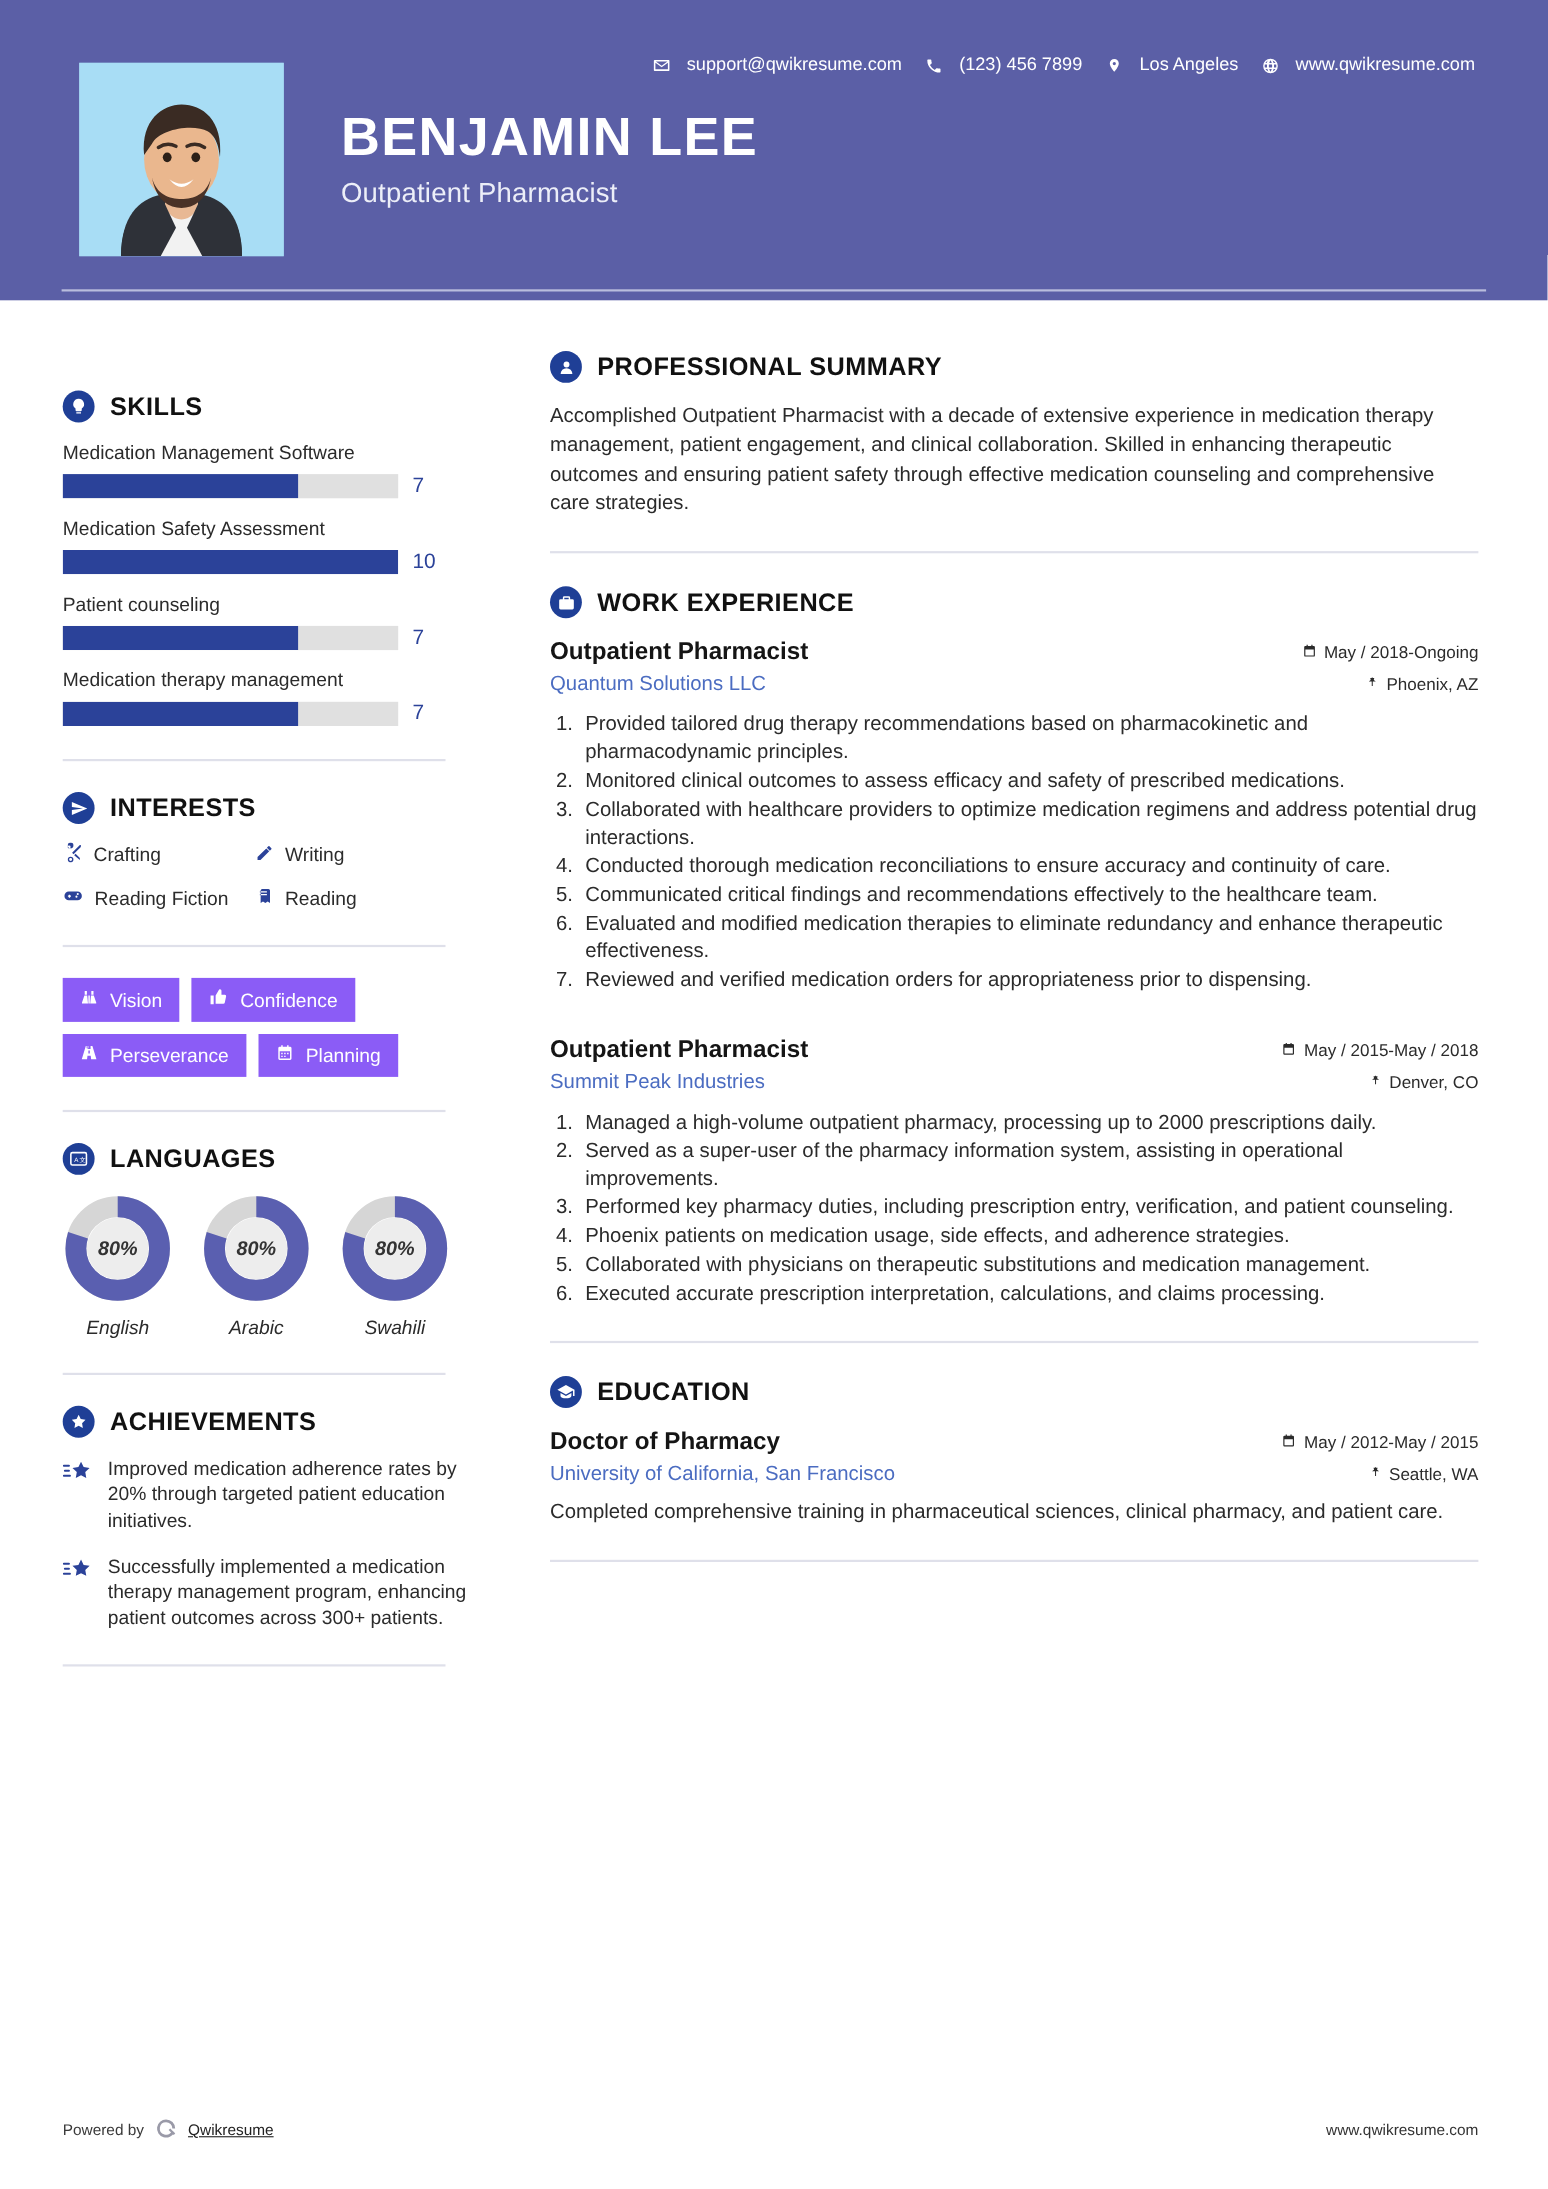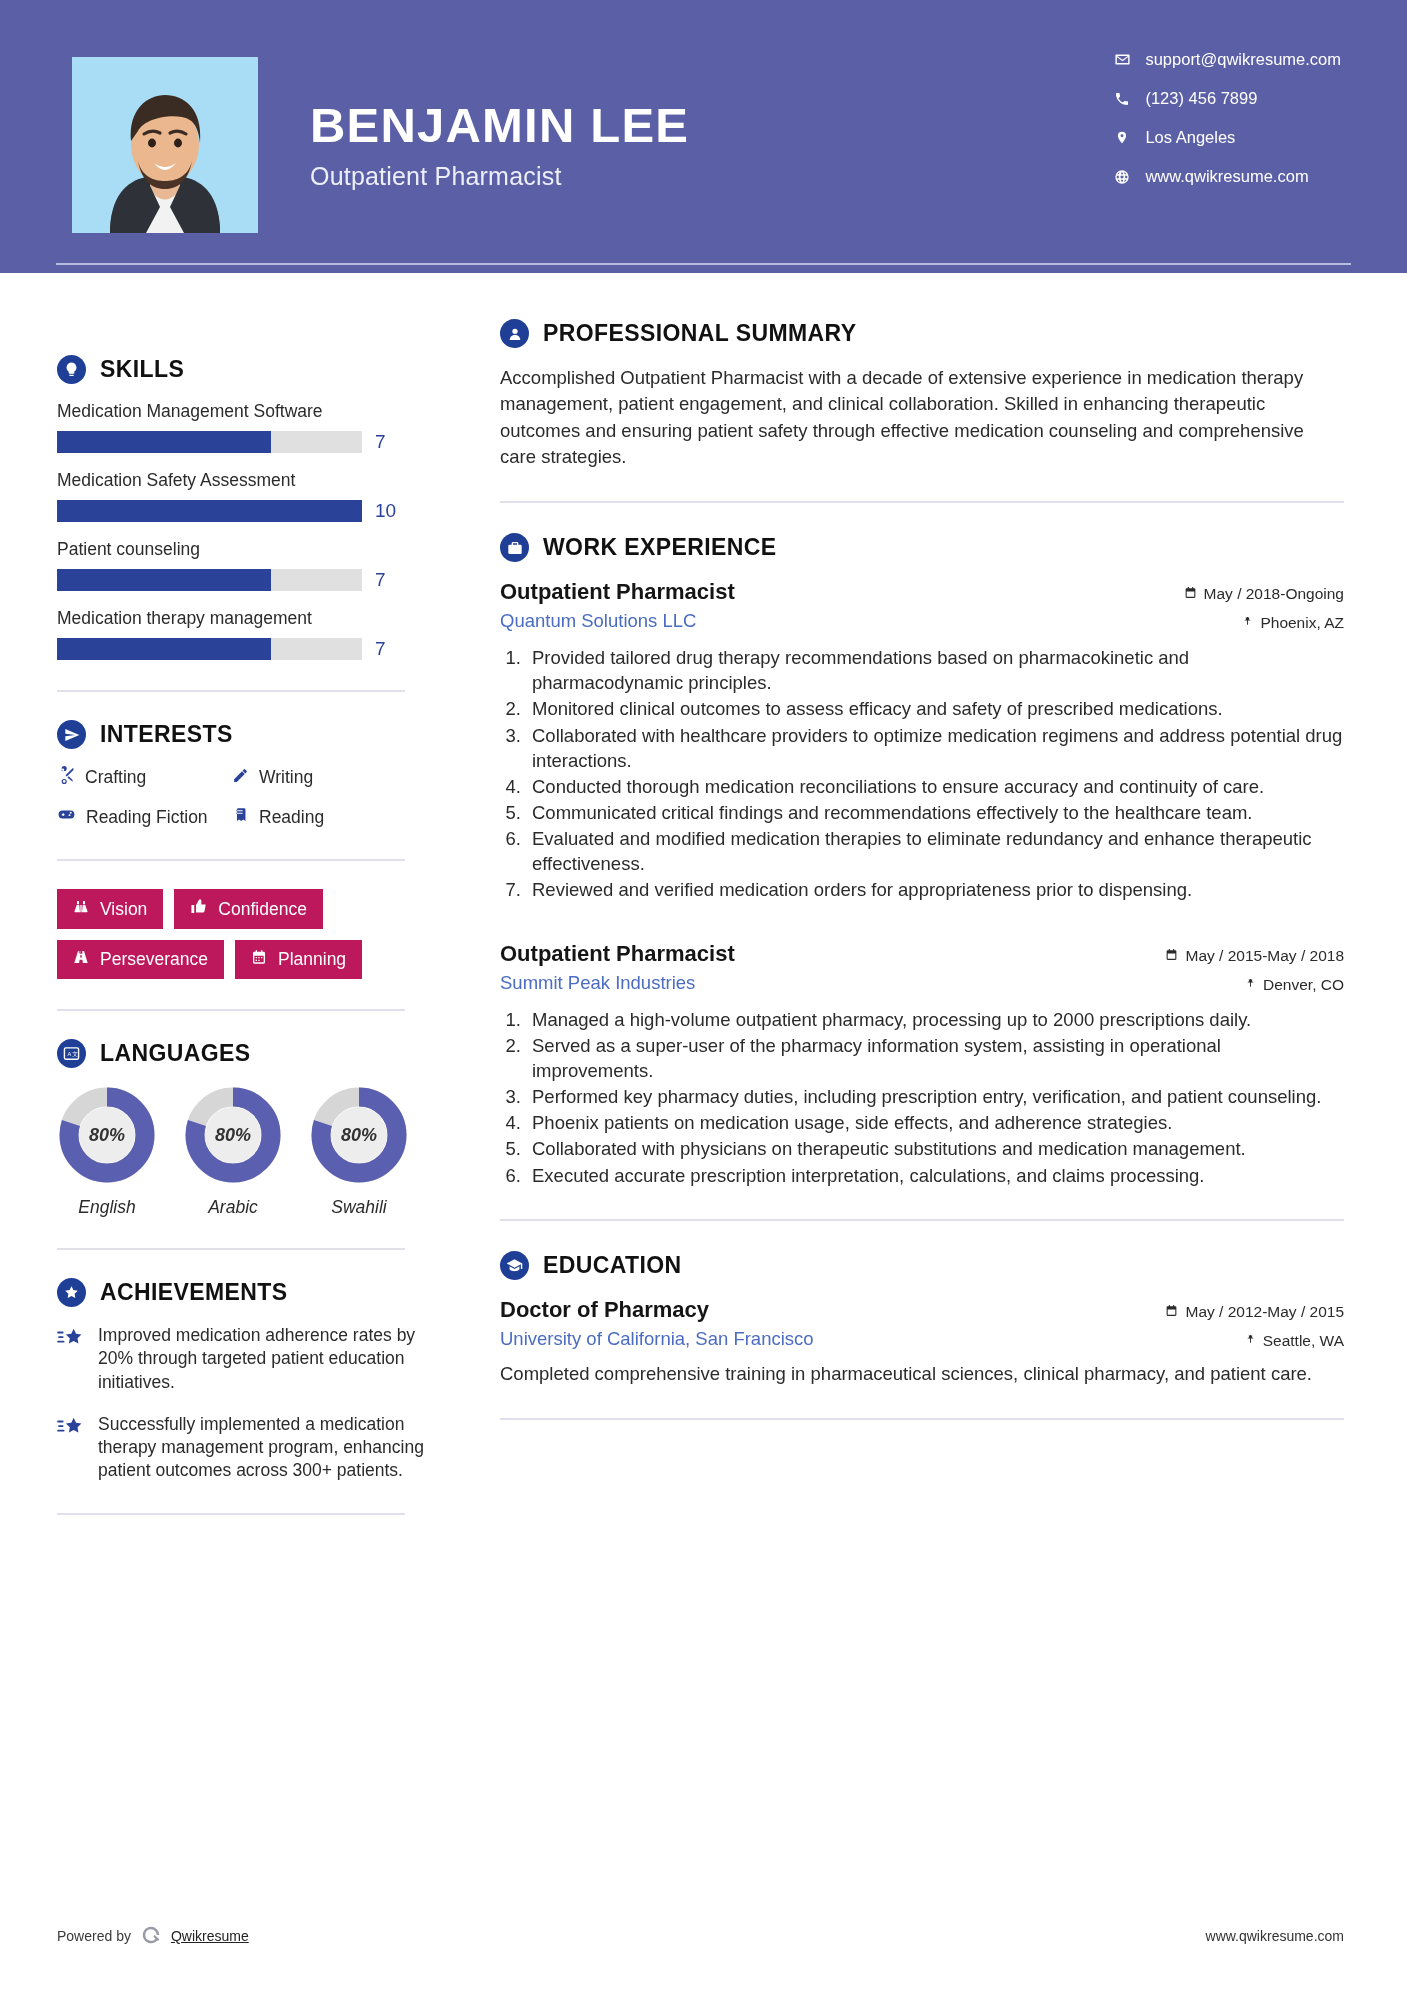--- a/index.html
+++ b/index.html
@@ -50,21 +50,21 @@
     color: #eceef8;
     margin-top: 11px;
     letter-spacing: 0.2px;
   }
 
   .contact-list {
     position: absolute;
     right: 66px;
     top: 50px;
     display: flex;
-    flex-direction: column;
+    flex-direction: row;
     gap: 20px;
   }
   .contact-row {
     display: flex;
     align-items: center;
     gap: 14px;
     color: #ffffff;
     font-size: 16.5px;
   }
   .contact-row .ci { width: 18px; display: flex; justify-content: center; }
@@ -156,21 +156,21 @@
   }
   .interest-item {
     display: flex; align-items: center; gap: 10px;
     font-size: 17.5px; color: #2b2b2b;
   }
   .interest-item svg { fill: #2b4299; flex: 0 0 auto; }
 
   
   .strength-wrap { display: flex; flex-wrap: wrap; gap: 11px; width: 360px; }
   .strength-chip {
-    background: #be185d;
+    background: #8b5cf6;
     color: #ffffff;
     padding: 9px 16px;
     display: flex; align-items: center; gap: 11px;
     font-size: 17.5px;
   }
   .strength-chip svg { fill: #ffffff; flex: 0 0 auto; }
 
   
   .lang-wrap { display: flex; gap: 26px; margin-top: 4px; }
   .lang-item { width: 100px; text-align: center; font-style: italic; }

